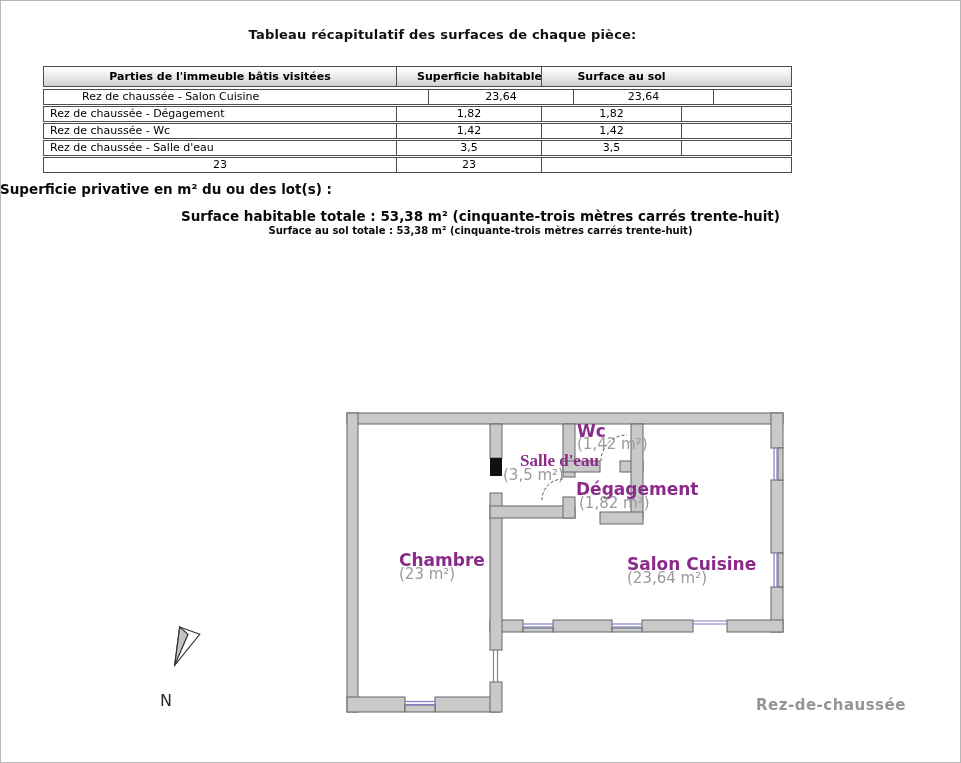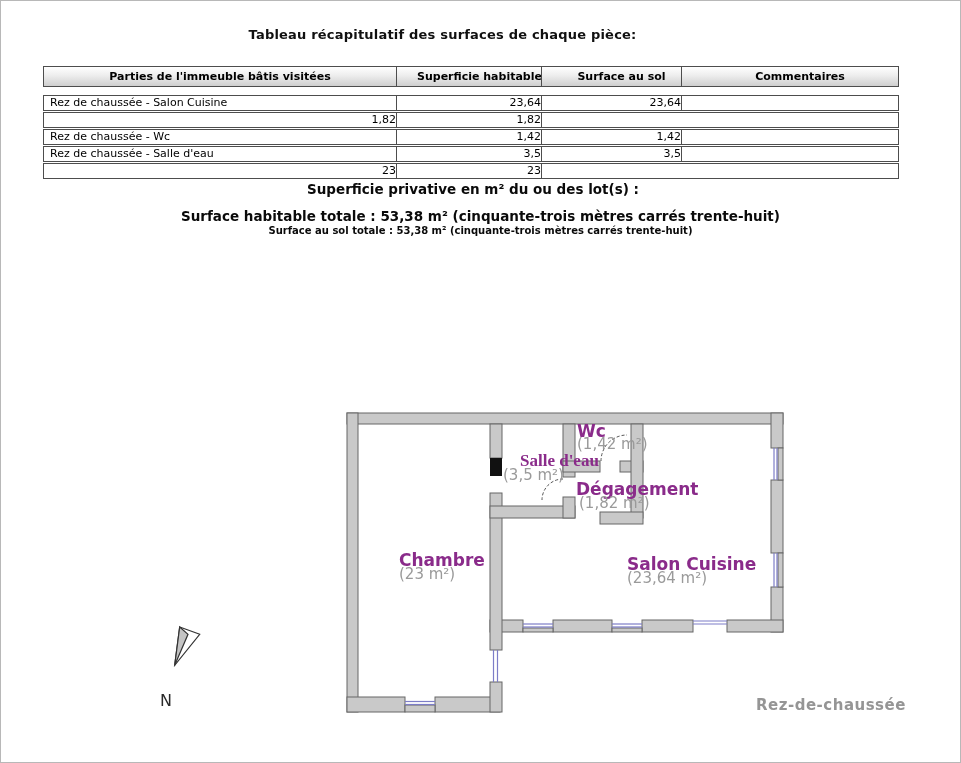--- a/index.html
+++ b/index.html
@@ -4,67 +4,67 @@
 <style>
   html,body{margin:0;padding:0;}
   body{
     width:961px;height:763px;position:relative;background:#ffffff;
     font-family:"DejaVu Sans","Liberation Sans",sans-serif;
     box-shadow:inset 0 0 0 1px #b8b8b8;overflow:hidden;
   }
   .abs{position:absolute;}
   .page-title{top:27px;left:0;width:885px;text-align:center;font-size:13px;font-weight:bold;color:#101010;letter-spacing:0.2px;}
   
-  .surfaces-table{left:43px;top:66px;width:856px;}
+  .surfaces-table{left:43px;top:66px;width:749px;}
   .thead{
     display:grid;grid-template-columns:352px 145px 140px 1fr;height:21px;box-sizing:border-box;
     border:1px solid #4d4d4d;background:linear-gradient(180deg,#ffffff 0%,#ededed 45%,#cfcfcf 100%);
   }
   .th{font-size:11px;font-weight:bold;color:#000;text-align:center;line-height:19px;overflow:hidden;white-space:nowrap;}
   .th+.th{border-left:1px solid #4d4d4d;padding-left:20px;}
   .trow{
     display:grid;grid-template-columns:352px 145px 140px 1fr;height:16px;box-sizing:border-box;
     border:1px solid #4d4d4d;background:#ffffff;margin-top:1px;
   }
-  .trow.first{margin-top:8px;}
+  .trow.first{margin-top:2px;padding-left:32px;}
   .td{font-size:11px;color:#000;line-height:14px;overflow:hidden;white-space:nowrap;}
   .td+.td{border-left:1px solid #4d4d4d;}
   .td.partie{padding-left:6px;text-align:left;}
-  .td.num{text-align:right;}
+  .td.num{text-align:center;}
   
-  .summary-heading{top:181px;left:0;width:946px;text-align:center;font-size:13.5px;font-weight:bold;color:#0a0a0a;}
+  .summary-heading{top:181px;left:0;width:946px;text-align:left;font-size:13.5px;font-weight:bold;color:#0a0a0a;}
   .summary-line-1{top:208px;left:0;width:961px;text-align:center;font-size:13.5px;font-weight:bold;color:#0a0a0a;}
   .summary-line-2{top:225px;left:0;width:961px;text-align:center;font-size:10px;font-weight:bold;color:#0a0a0a;}
   
   .floorplan-svg{left:340px;top:405px;}
   .room-name{position:absolute;font-size:17px;font-weight:bold;color:#8a2b8a;white-space:nowrap;text-align:center;}
   .room-area{position:absolute;font-size:15px;color:#9a9a9a;white-space:nowrap;}
   .level-label{left:756px;top:696px;font-size:15px;font-weight:bold;color:#959595;letter-spacing:0.5px;}
   .compass-n{left:160px;top:691px;font-size:16px;color:#2a2a2a;}
   .north-arrow{left:168px;top:618px;}
 </style>
 </head>
 <body>
 
 <div class="abs page-title">Tableau récapitulatif des surfaces de chaque pièce:</div>
 
 <div class="abs surfaces-table">
   <div class="thead">
     <div class="th">Parties de l'immeuble bâtis visitées</div>
     <div class="th">Superficie habitable</div>
     <div class="th">Surface au sol</div>
-    <div class="th">Commentaires</div>
   </div>
   <div class="trow first">
     <div class="td partie">Rez de chaussée - Salon Cuisine</div>
     <div class="td num">23,64</div>
     <div class="td num">23,64</div>
     <div class="td"></div>
   </div>
   <div class="trow">
+    <div class="td partie">Rez de chaussée - Dégagement</div>
     <div class="td num">1,82</div>
     <div class="td num">1,82</div>
     <div class="td"></div>
   </div>
   <div class="trow">
     <div class="td partie">Rez de chaussée - Wc</div>
     <div class="td num">1,42</div>
     <div class="td num">1,42</div>
     <div class="td"></div>
   </div>

